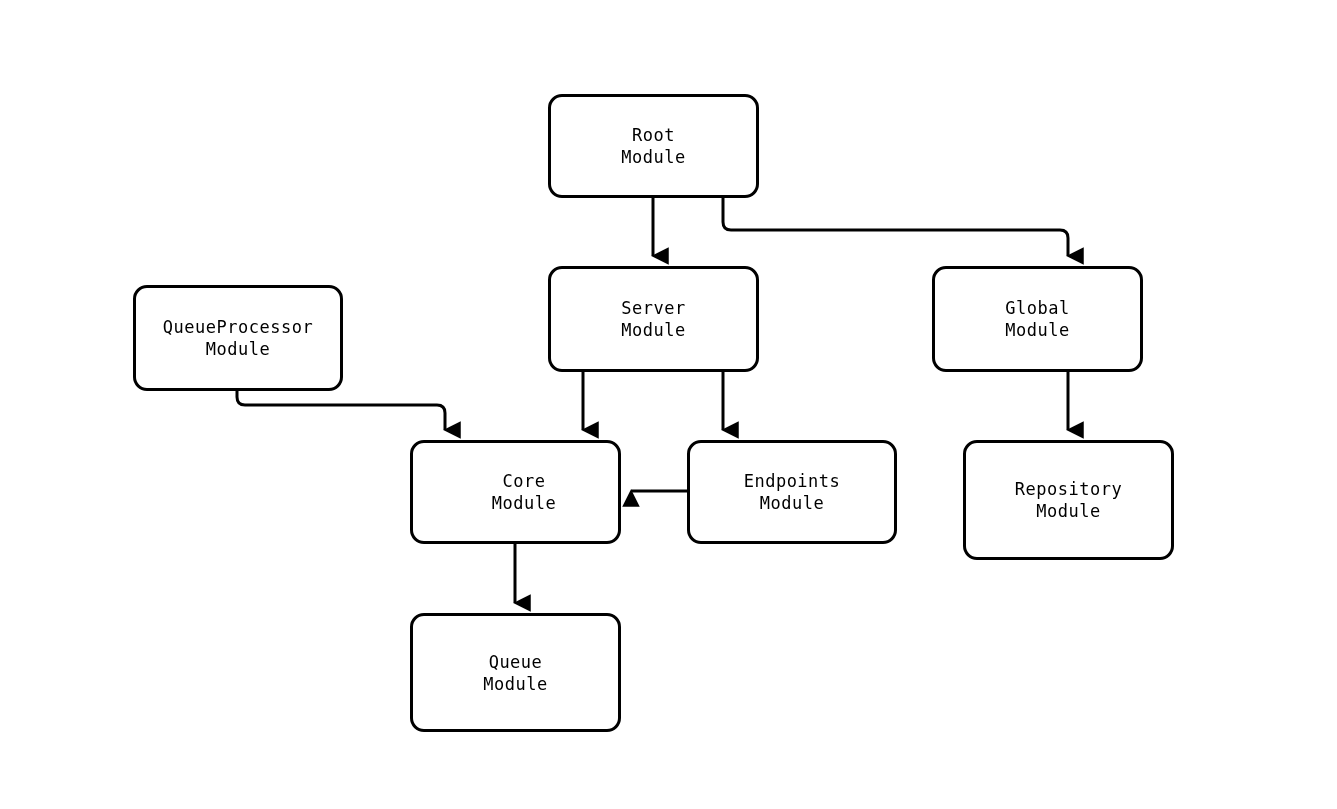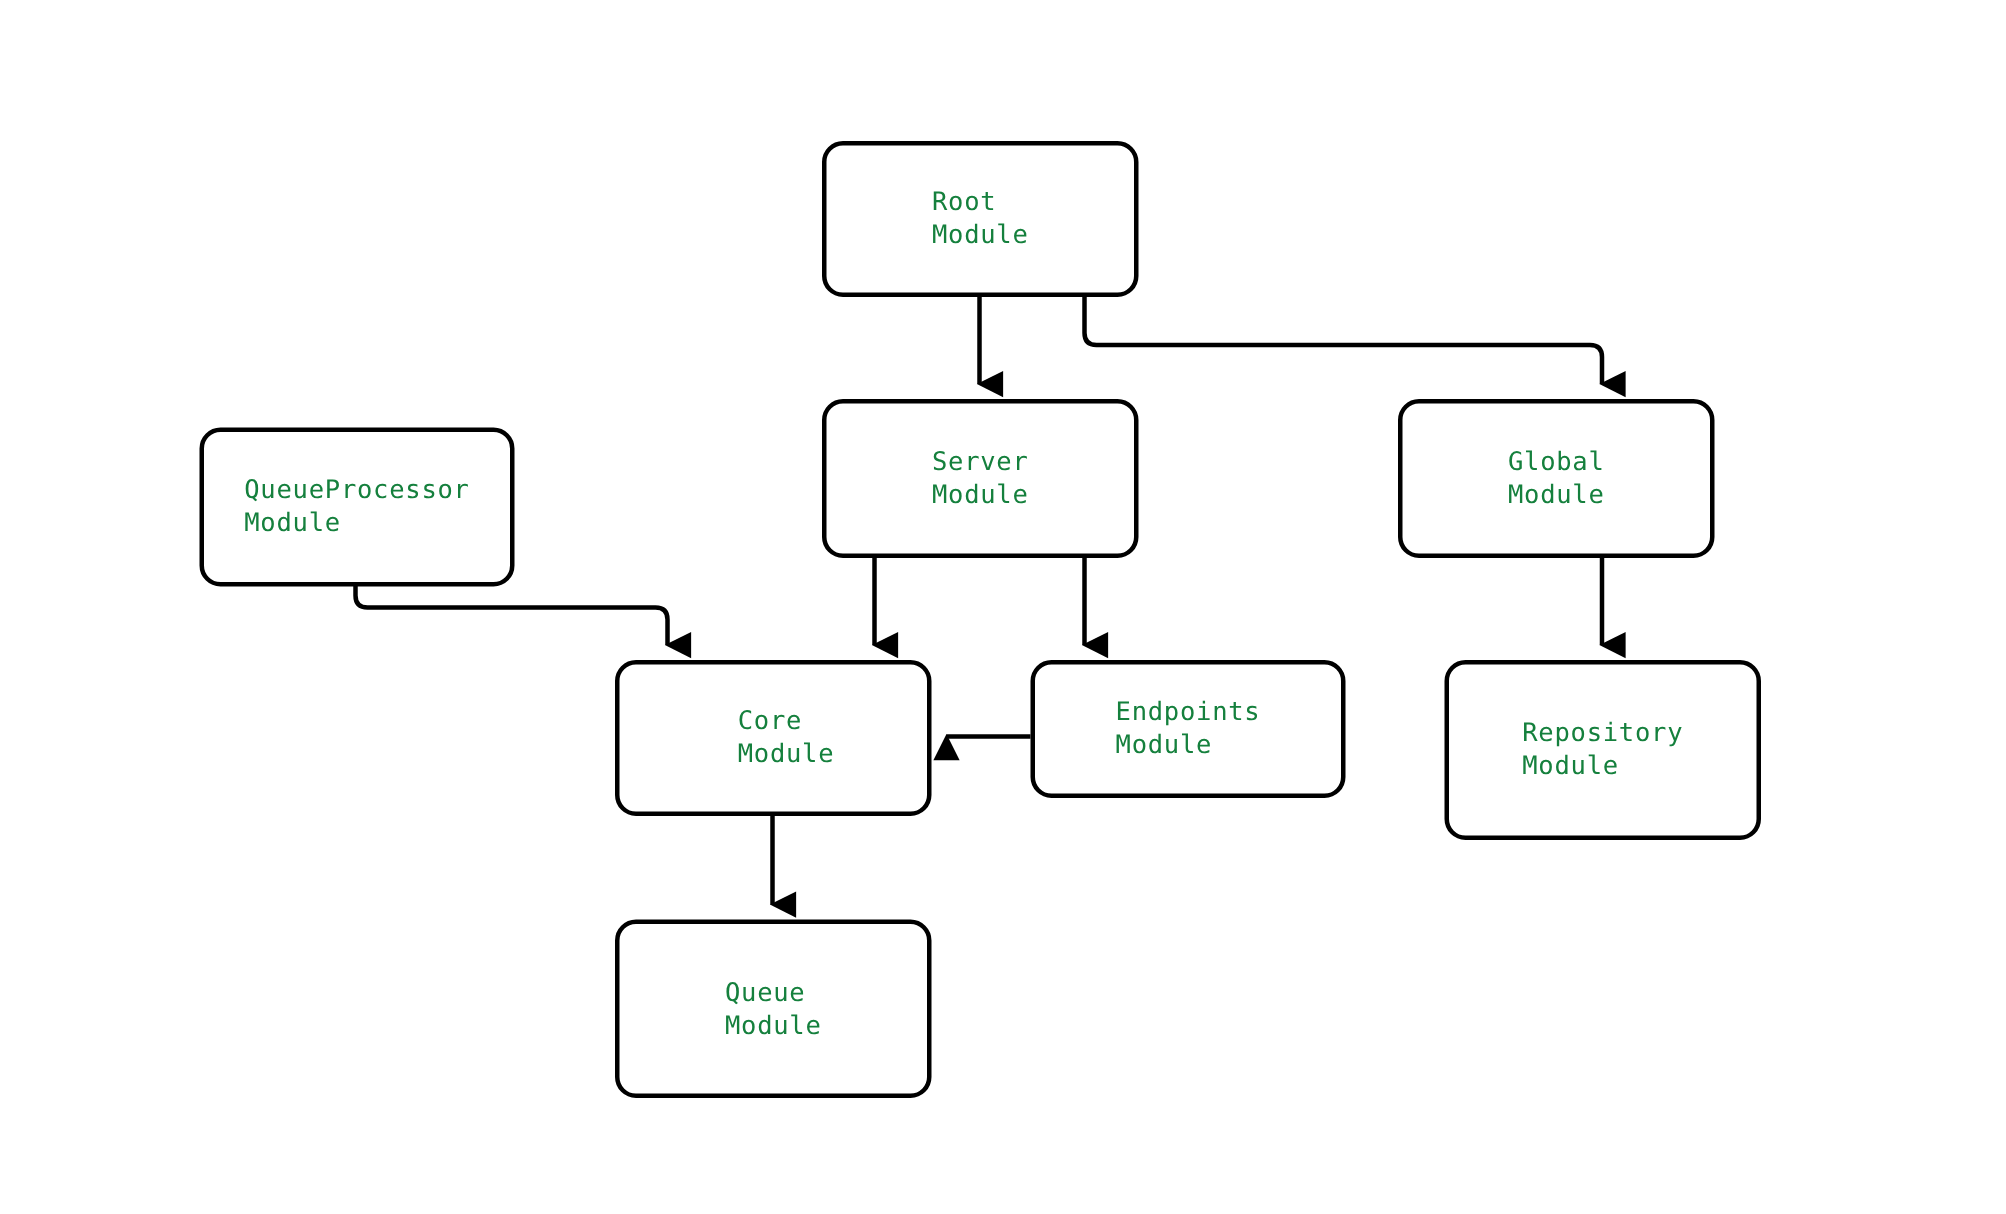--- a/index.html
+++ b/index.html
@@ -32,22 +32,22 @@
     display: flex;
     flex-direction: column;
     align-items: center;
     justify-content: center;
     z-index: 2;
   }
   .node-label {
     font-family: "DejaVu Sans Mono", "Liberation Mono", monospace;
     font-size: 17px;
     line-height: 22px;
-    color: #15803d;
-    text-align: left;
+    color: #000000;
+    text-align: center;
     white-space: pre;
     letter-spacing: 0.5px;
   }
 </style>
 </head>
 <body>
 
 <div id="canvas">
 
   <svg id="edge-layer" viewBox="0 0 1337 809" xmlns="http://www.w3.org/2000/svg">
@@ -81,21 +81,21 @@
 Module</div>
   </div>
   <div class="node" style="left: 932px; top: 266px; width: 211px; height: 106px; background: rgb(255, 255, 255); border-color: rgb(0, 0, 0);">
     <div class="node-label">Global
 Module</div>
   </div>
   <div class="node" style="left: 410px; top: 440px; width: 211px; height: 104px; background: rgb(255, 255, 255); border-color: rgb(0, 0, 0); padding-left: 17px;">
     <div class="node-label">Core
 Module</div>
   </div>
-  <div class="node" style="left: 687px; top: 440px; width: 210px; height: 92px; background: rgb(255, 255, 255); border-color: rgb(0, 0, 0);">
+  <div class="node" style="left: 687px; top: 440px; width: 210px; height: 104px; background: rgb(255, 255, 255); border-color: rgb(0, 0, 0);">
     <div class="node-label">Endpoints
 Module</div>
   </div>
   <div class="node" style="left: 963px; top: 440px; width: 211px; height: 120px; background: rgb(255, 255, 255); border-color: rgb(0, 0, 0);">
     <div class="node-label">Repository
 Module</div>
   </div>
   <div class="node" style="left: 410px; top: 613px; width: 211px; height: 119px; background: rgb(255, 255, 255); border-color: rgb(0, 0, 0);">
     <div class="node-label">Queue
 Module</div>

